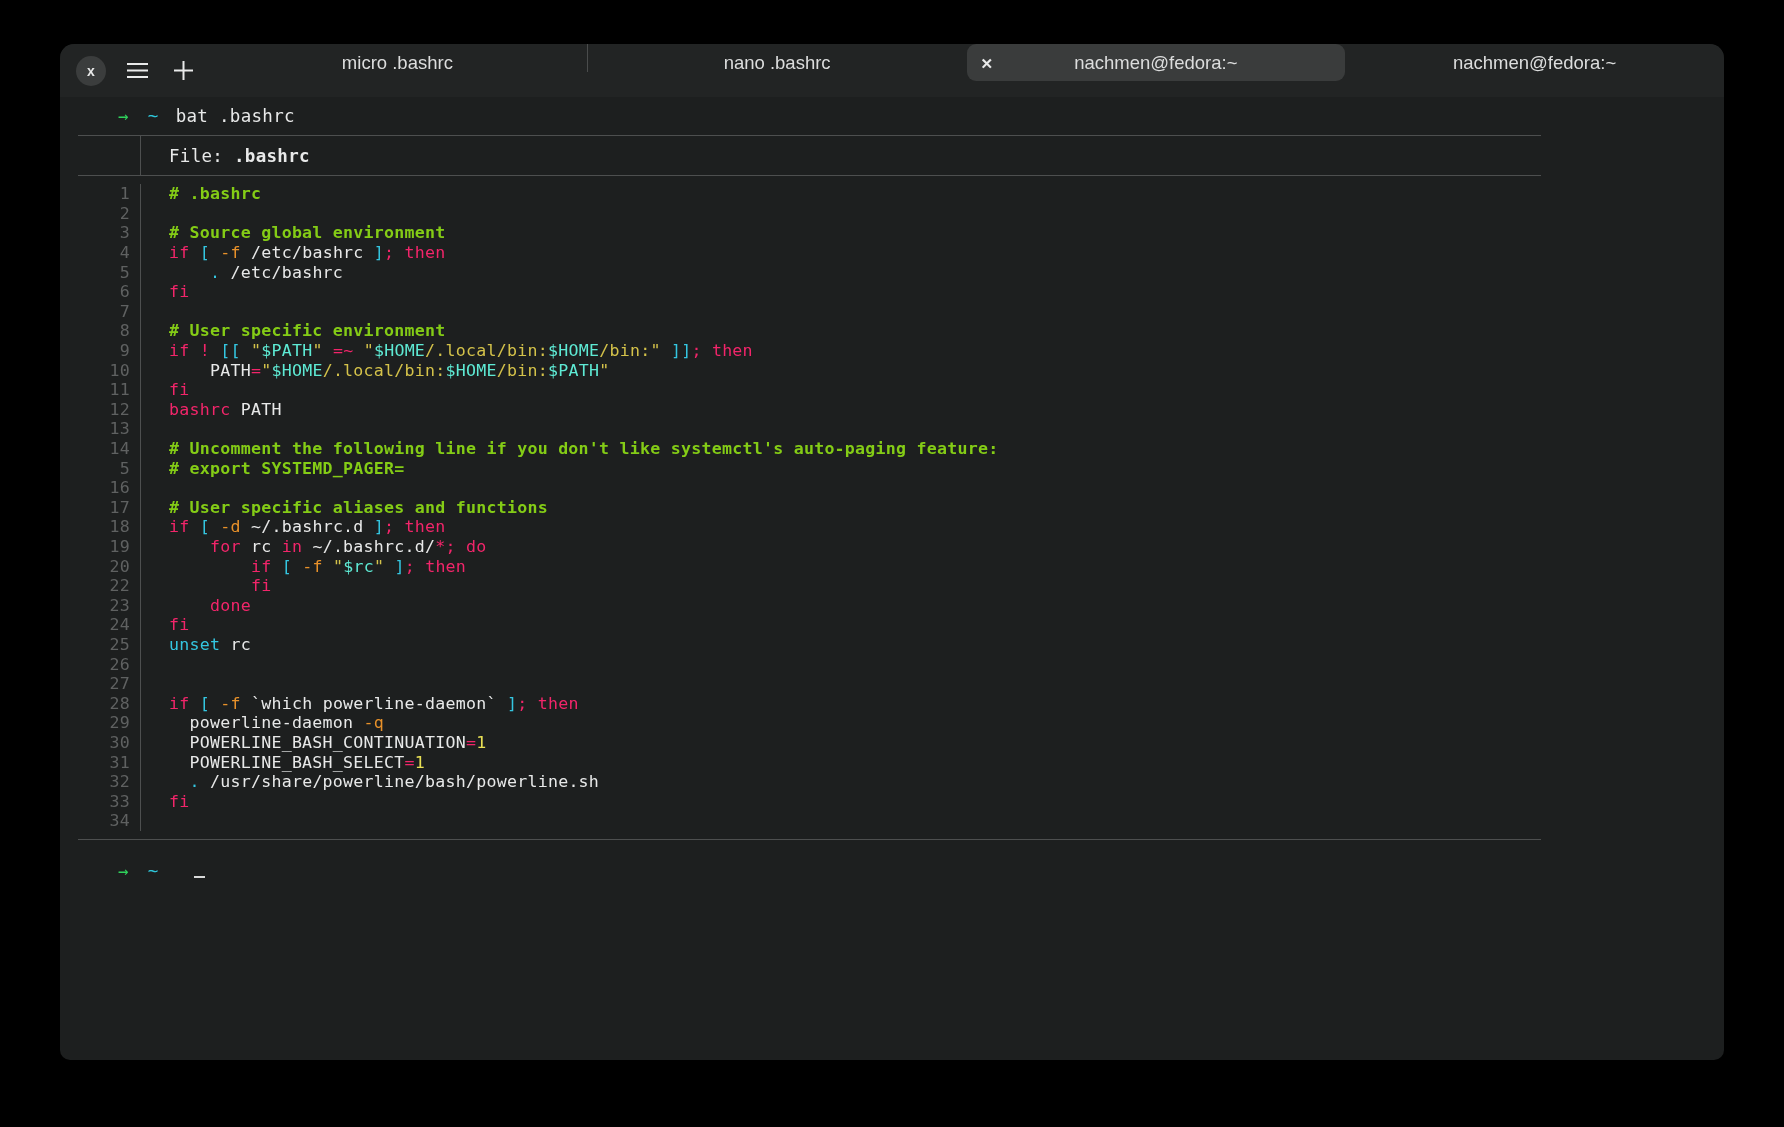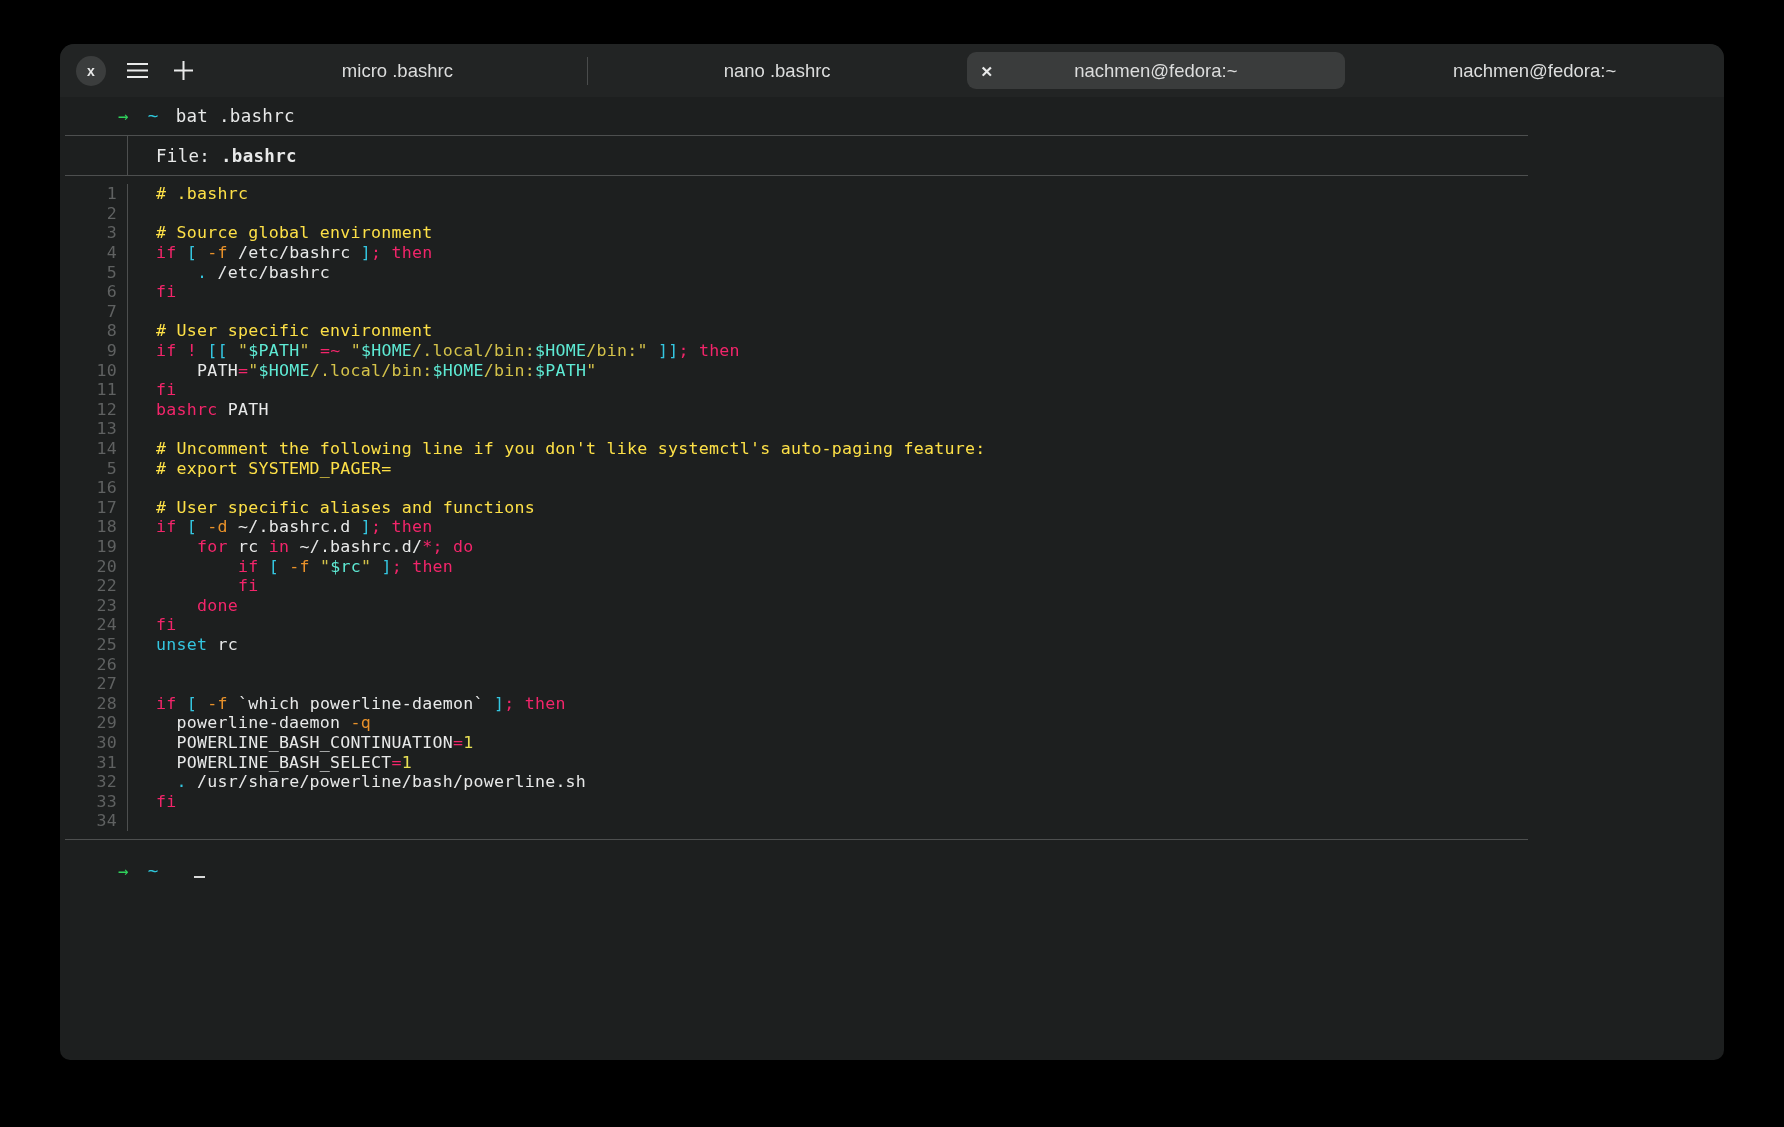--- a/index.html
+++ b/index.html
@@ -51,21 +51,21 @@
     color: #e9eaea;
     font-family: "Liberation Sans", sans-serif;
     font-size: 16px;
     border-radius: 50%;
   }
   .tb-btn.circle { background: #3b3d3d; font-size: 14px; font-weight: bold; }
   .tb-btn svg { display: block; }
 
   .tabs {
     display: flex;
-    align-items: center;
+    align-items: flex-start;
     flex: 1 1 auto;
     height: 53px;
     padding-left: 10px;
   }
   .tab {
     position: relative;
     flex: 1 1 0;
     height: 37px;
     display: flex;
     align-items: center;
@@ -111,21 +111,21 @@
     display: inline-block;
     width: 11px;
     border-bottom: 2.5px solid #d8d9d9;
     margin-left: 18px;
     vertical-align: 2px;
     height: 13px;
   }
 
   
   #pager {
-    margin-left: 5px;
+    margin-left: 18px;
     width: 1463px;
   }
   .rule {
     height: 1px;
     background: #4d4f4f;
     width: 1463px;
   }
   .filehdr {
     height: 39px;
     display: flex;
@@ -168,21 +168,21 @@
     flex: 0 0 14px;
     align-self: stretch;
     border-left: 1px solid #4d4f4f;
   }
   .ctext {
     padding-left: 14px;
     white-space: pre;
   }
 
   
-  .t-cmt  { color: #fde047; }
+  .t-cmt  { color: #84cc16; font-weight: bold; }
   .t-kw   { color: #f2256a; }
   .t-kw2  { color: #34c6e0; }
   .t-brk  { color: #34c6e0; }
   .t-flag { color: #e8912a; }
   .t-str  { color: #d4c24a; }
   .t-var  { color: #5eead4; text-align: center; }
   .t-txt  { color: #e8e9e9; }
   .t-num  { color: #e8e055; }
   .t-op   { color: #f2256a; }
   .t-dot  { color: #34c6e0; }

